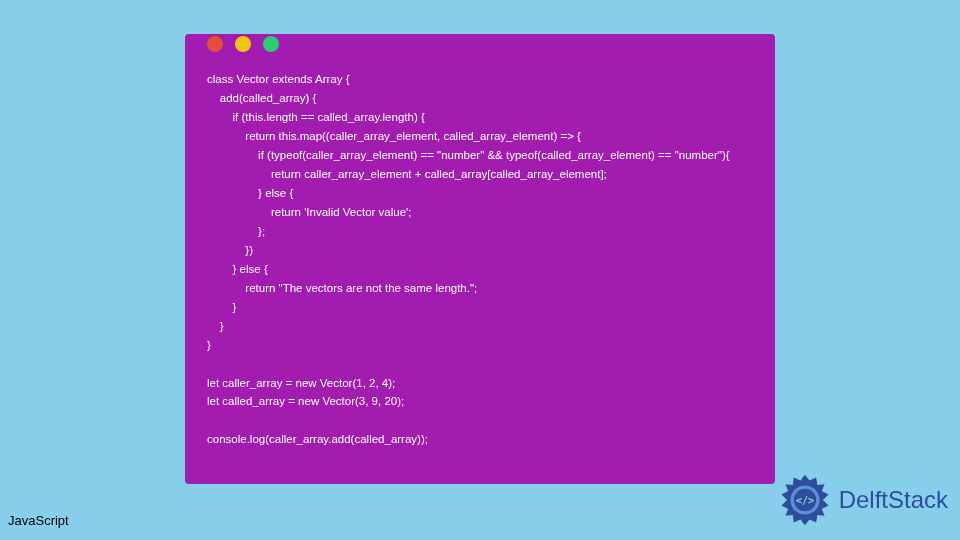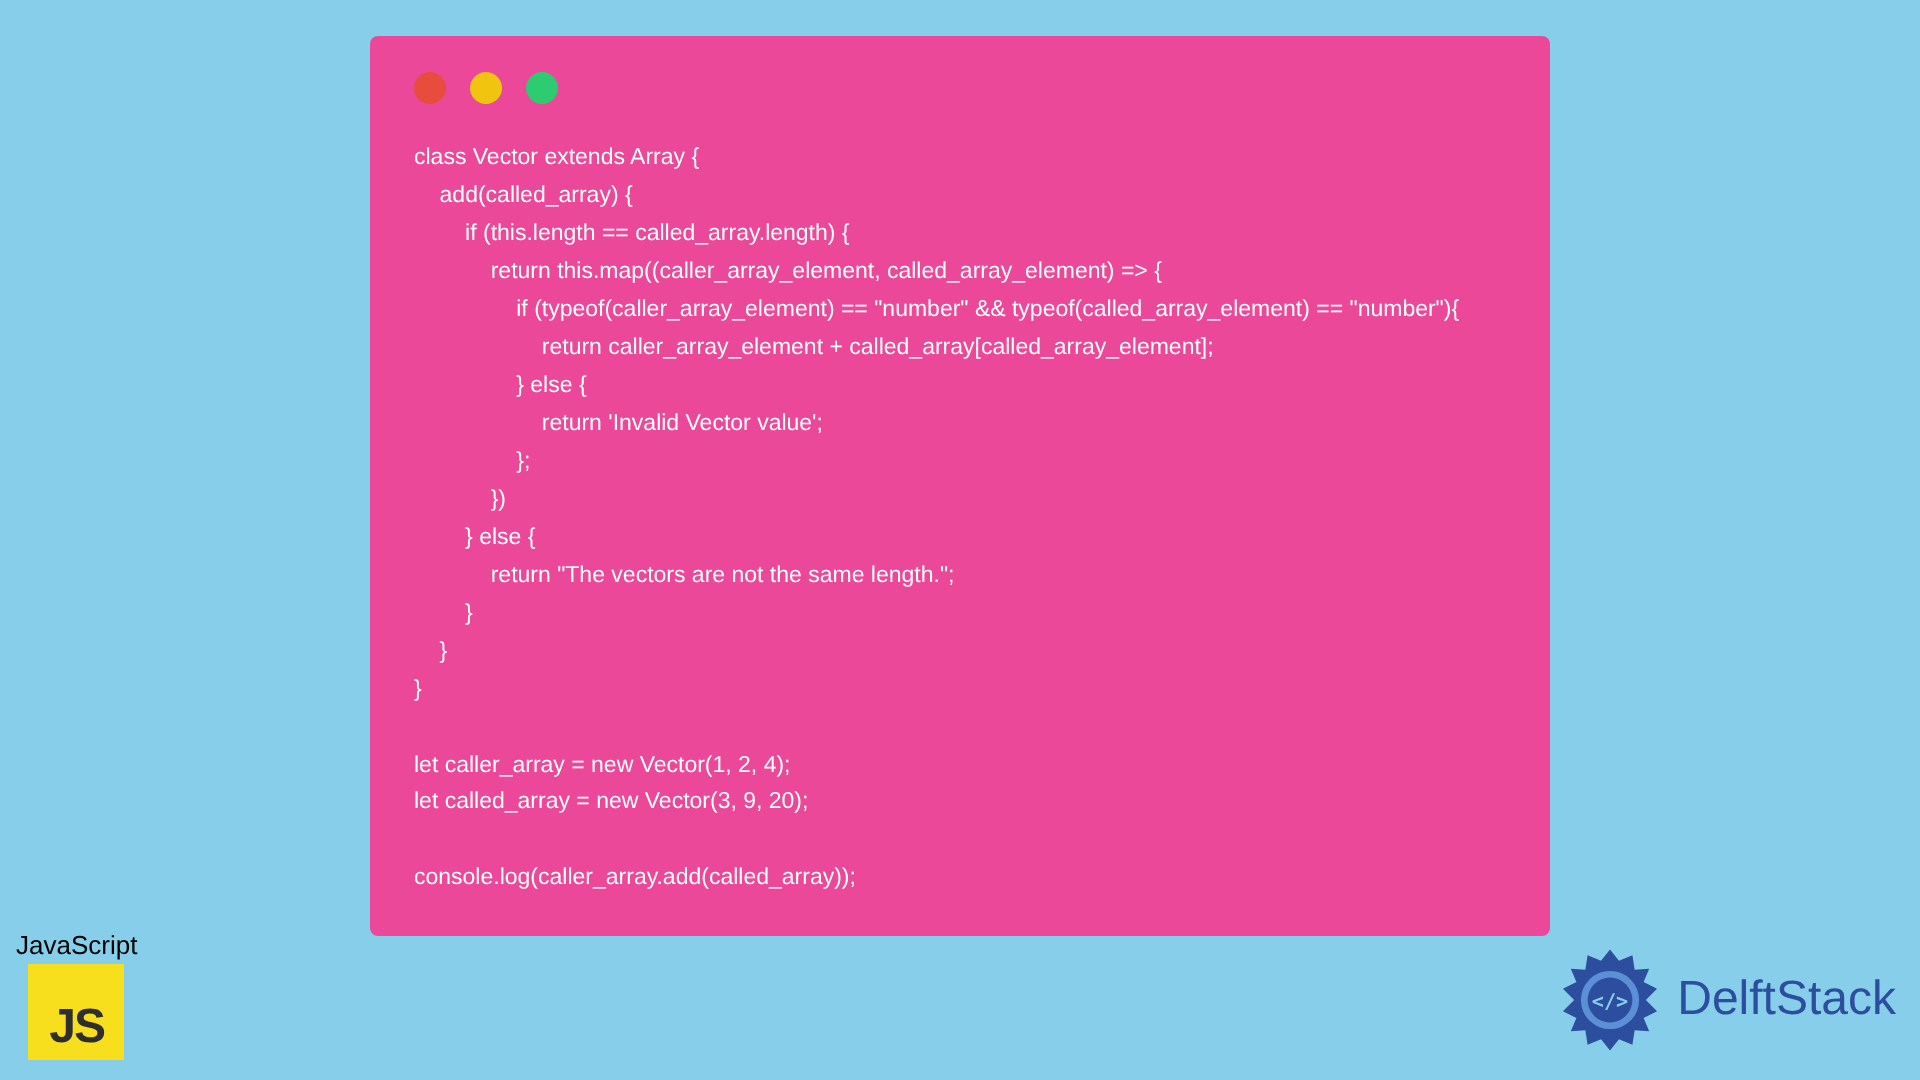--- a/index.html
+++ b/index.html
@@ -7,26 +7,26 @@
     width: 960px;
     height: 540px;
     background: #87ceeb;
     font-family: Arial, sans-serif;
     position: relative;
     overflow: hidden;
   }
   .editor {
     position: absolute;
     left: 185px;
-    top: 18px;
+    top: 34px;
     width: 590px;
     height: 450px;
-    background: #ec4899;
+    background: #a21caf;
     border-radius: 4px;
-    padding: 18px 22px;
+    padding: 2px 22px;
   }
   .traffic-lights {
     display: flex;
     gap: 12px;
     margin-bottom: 18px;
   }
   .light {
     width: 16px;
     height: 16px;
     border-radius: 50%;
@@ -114,23 +114,20 @@
 }
 
 let caller_array = new Vector(1, 2, 4);
 let called_array = new Vector(3, 9, 20);
 
 console.log(caller_array.add(called_array));</div>
 </div>
 
 <div class="js-badge">
   <div class="label">JavaScript</div>
-  <div class="logo">
-    <span>JS</span>
-  </div>
 </div>
 
 <div class="delft">
   <svg class="gear" viewBox="0 0 100 100">
     <g fill="#2d4d9e">
       <path d="M50 5 L58 15 L70 10 L72 23 L85 22 L80 34 L92 40 L82 50 L92 60 L80 66 L85 78 L72 77 L70 90 L58 85 L50 95 L42 85 L30 90 L28 77 L15 78 L20 66 L8 60 L18 50 L8 40 L20 34 L15 22 L28 23 L30 10 L42 15 Z"></path>
     </g>
     <circle cx="50" cy="50" r="26" fill="#5b8fd6"></circle>
     <circle cx="50" cy="50" r="20" fill="#2d4d9e"></circle>
     <text x="50" y="57" text-anchor="middle" fill="#87ceeb" font-size="18" font-family="monospace" font-weight="bold">&lt;/&gt;</text>

